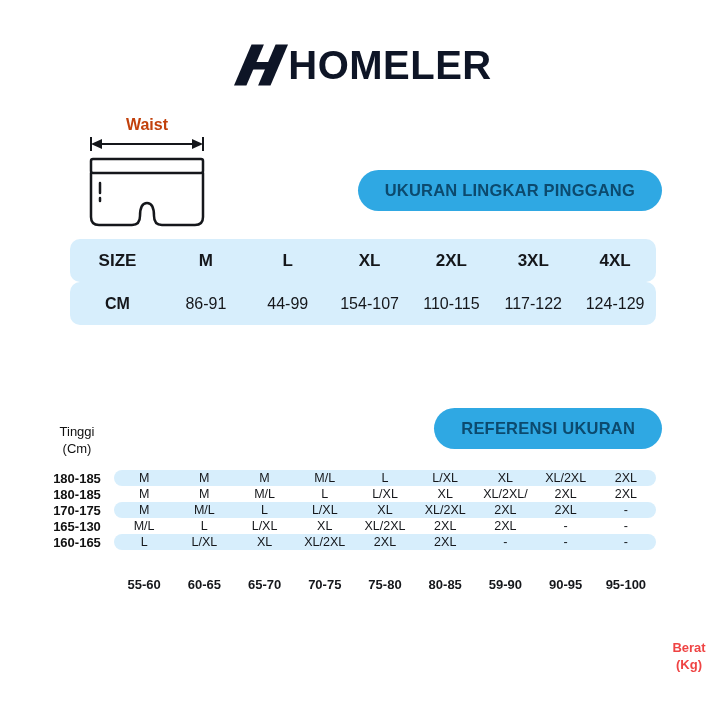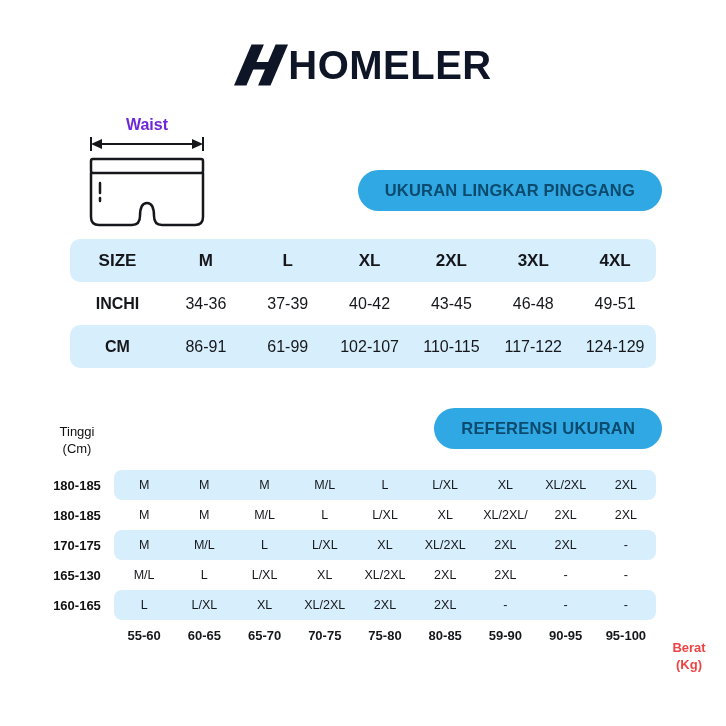--- a/index.html
+++ b/index.html
@@ -7,48 +7,48 @@
   body { font-family:"Liberation Sans", sans-serif; color:#111; }
   .page { position:relative; width:726px; height:726px; background:#fff; overflow:hidden; margin:0 auto; }
 
   
   .brand { position:absolute; top:42px; left:0; width:100%; display:flex; justify-content:center; align-items:center; }
   .logo-mark svg { display:block; }
   .logo-text { font-size:40px; font-weight:bold; letter-spacing:0.5px; color:#0E1526; }
 
   
   .waist { position:absolute; top:116px; left:84px; width:126px; text-align:center; }
-  .waist-label { font-weight:bold; font-size:16px; color:#6d28d9; margin-bottom:3px; }
+  .waist-label { font-weight:bold; font-size:16px; color:#c2410c; margin-bottom:3px; }
   .waist svg { display:block; margin:0 auto; }
 
   
   .pill { position:absolute; background:#2FA8E3; color:#0c4a6e; font-weight:bold; font-size:16.5px;
           padding:11px 27px; border-radius:24px; letter-spacing:0.2px; white-space:nowrap; }
   .pill-1 { top:170px; right:64px; }
   .pill-2 { top:408px; right:64px; }
 
   
   .size-table { position:absolute; top:239px; left:70px; width:586px; }
   .st-row { display:grid; grid-template-columns:95px repeat(6, 1fr); height:43px; align-items:center; }
   .st-blue { background:#D7EEFC; border-radius:10px; }
   .st-cell { text-align:center; font-size:16px; color:#15171B; }
   .st-head .st-cell { font-weight:bold; font-size:17px; }
   .st-label { font-weight:bold; font-size:16px; }
 
   
   .tinggi-label { position:absolute; top:424px; left:40px; width:74px; text-align:center;
                   font-weight:normal; font-size:13px; line-height:1.3; white-space:pre-line; color:#111; }
   .ref-table { position:absolute; top:470px; left:40px; width:616px; }
-  .ref-row { display:flex; height:30px; }
+  .ref-row { display:flex; height:16px; }
   .ref-height { width:74px; display:flex; align-items:center; justify-content:center;
                 font-weight:bold; font-size:13px; color:#111; }
   .ref-values { flex:1; display:grid; grid-template-columns:repeat(9, 1fr); align-items:center; border-radius:8px; }
   .ref-row.alt .ref-values { background:#D7EEFC; }
   .ref-cell { text-align:center; font-size:12.5px; color:#15171B; }
-  .weights { margin-top:0; }
+  .weights { margin-top:26px; }
   .weights .ref-cell { font-weight:bold; font-size:13px; }
   .berat-label { position:absolute; top:640px; left:656px; width:66px; text-align:center;
                  font-weight:bold; font-size:13px; line-height:1.3; white-space:pre-line; color:#ef4444; }
 </style>
 </head>
 <body>
 
 <div class="page">
 
   <header class="brand">
@@ -88,34 +88,25 @@
   <section class="size-table">
     <div class="st-row st-head st-blue">
       <div class="st-cell">SIZE</div>
       <div class="st-cell">M</div>
       <div class="st-cell">L</div>
       <div class="st-cell">XL</div>
       <div class="st-cell">2XL</div>
       <div class="st-cell">3XL</div>
       <div class="st-cell">4XL</div>
     </div>
-    <div class="st-row">
-      <div class="st-cell st-label">INCHI</div>
-      <div class="st-cell">34-36</div>
-      <div class="st-cell">37-39</div>
-      <div class="st-cell">40-42</div>
-      <div class="st-cell">43-45</div>
-      <div class="st-cell">46-48</div>
-      <div class="st-cell">49-51</div>
-    </div>
     <div class="st-row st-blue">
       <div class="st-cell st-label">CM</div>
       <div class="st-cell">86-91</div>
-      <div class="st-cell">61-99</div>
-      <div class="st-cell">102-107</div>
+      <div class="st-cell">44-99</div>
+      <div class="st-cell">154-107</div>
       <div class="st-cell">110-115</div>
       <div class="st-cell">117-122</div>
       <div class="st-cell">124-129</div>
     </div>
   </section>
 
   <div class="pill pill-2">REFERENSI UKURAN</div>
 
   <div class="tinggi-label">Tinggi
 (Cm)</div>

